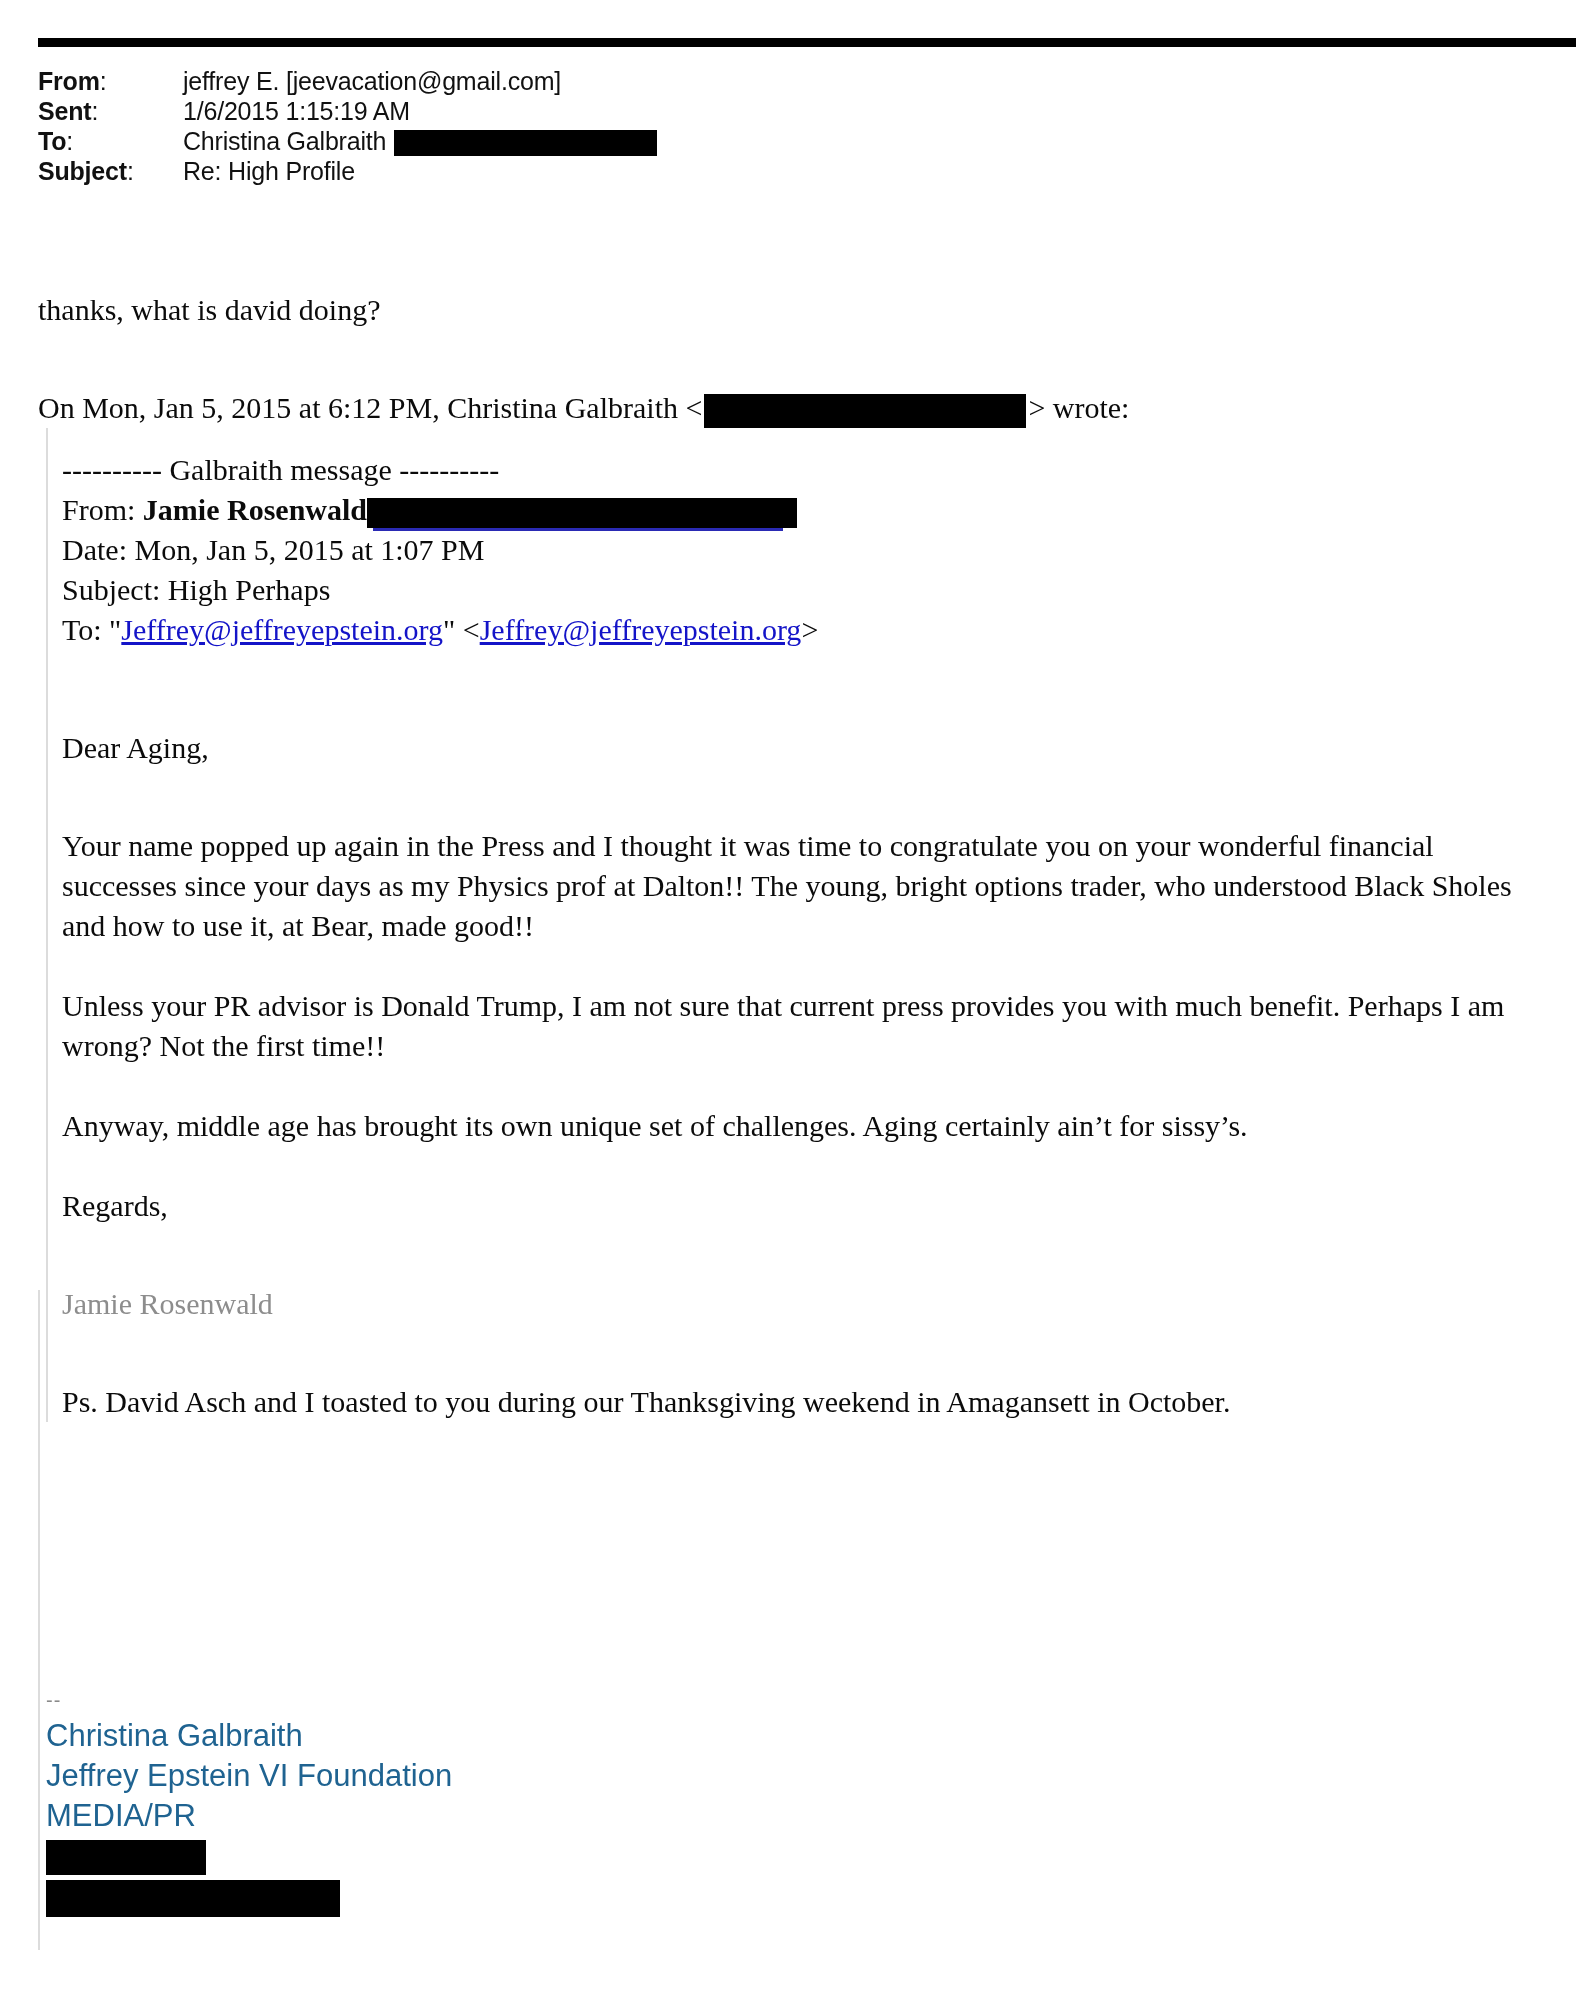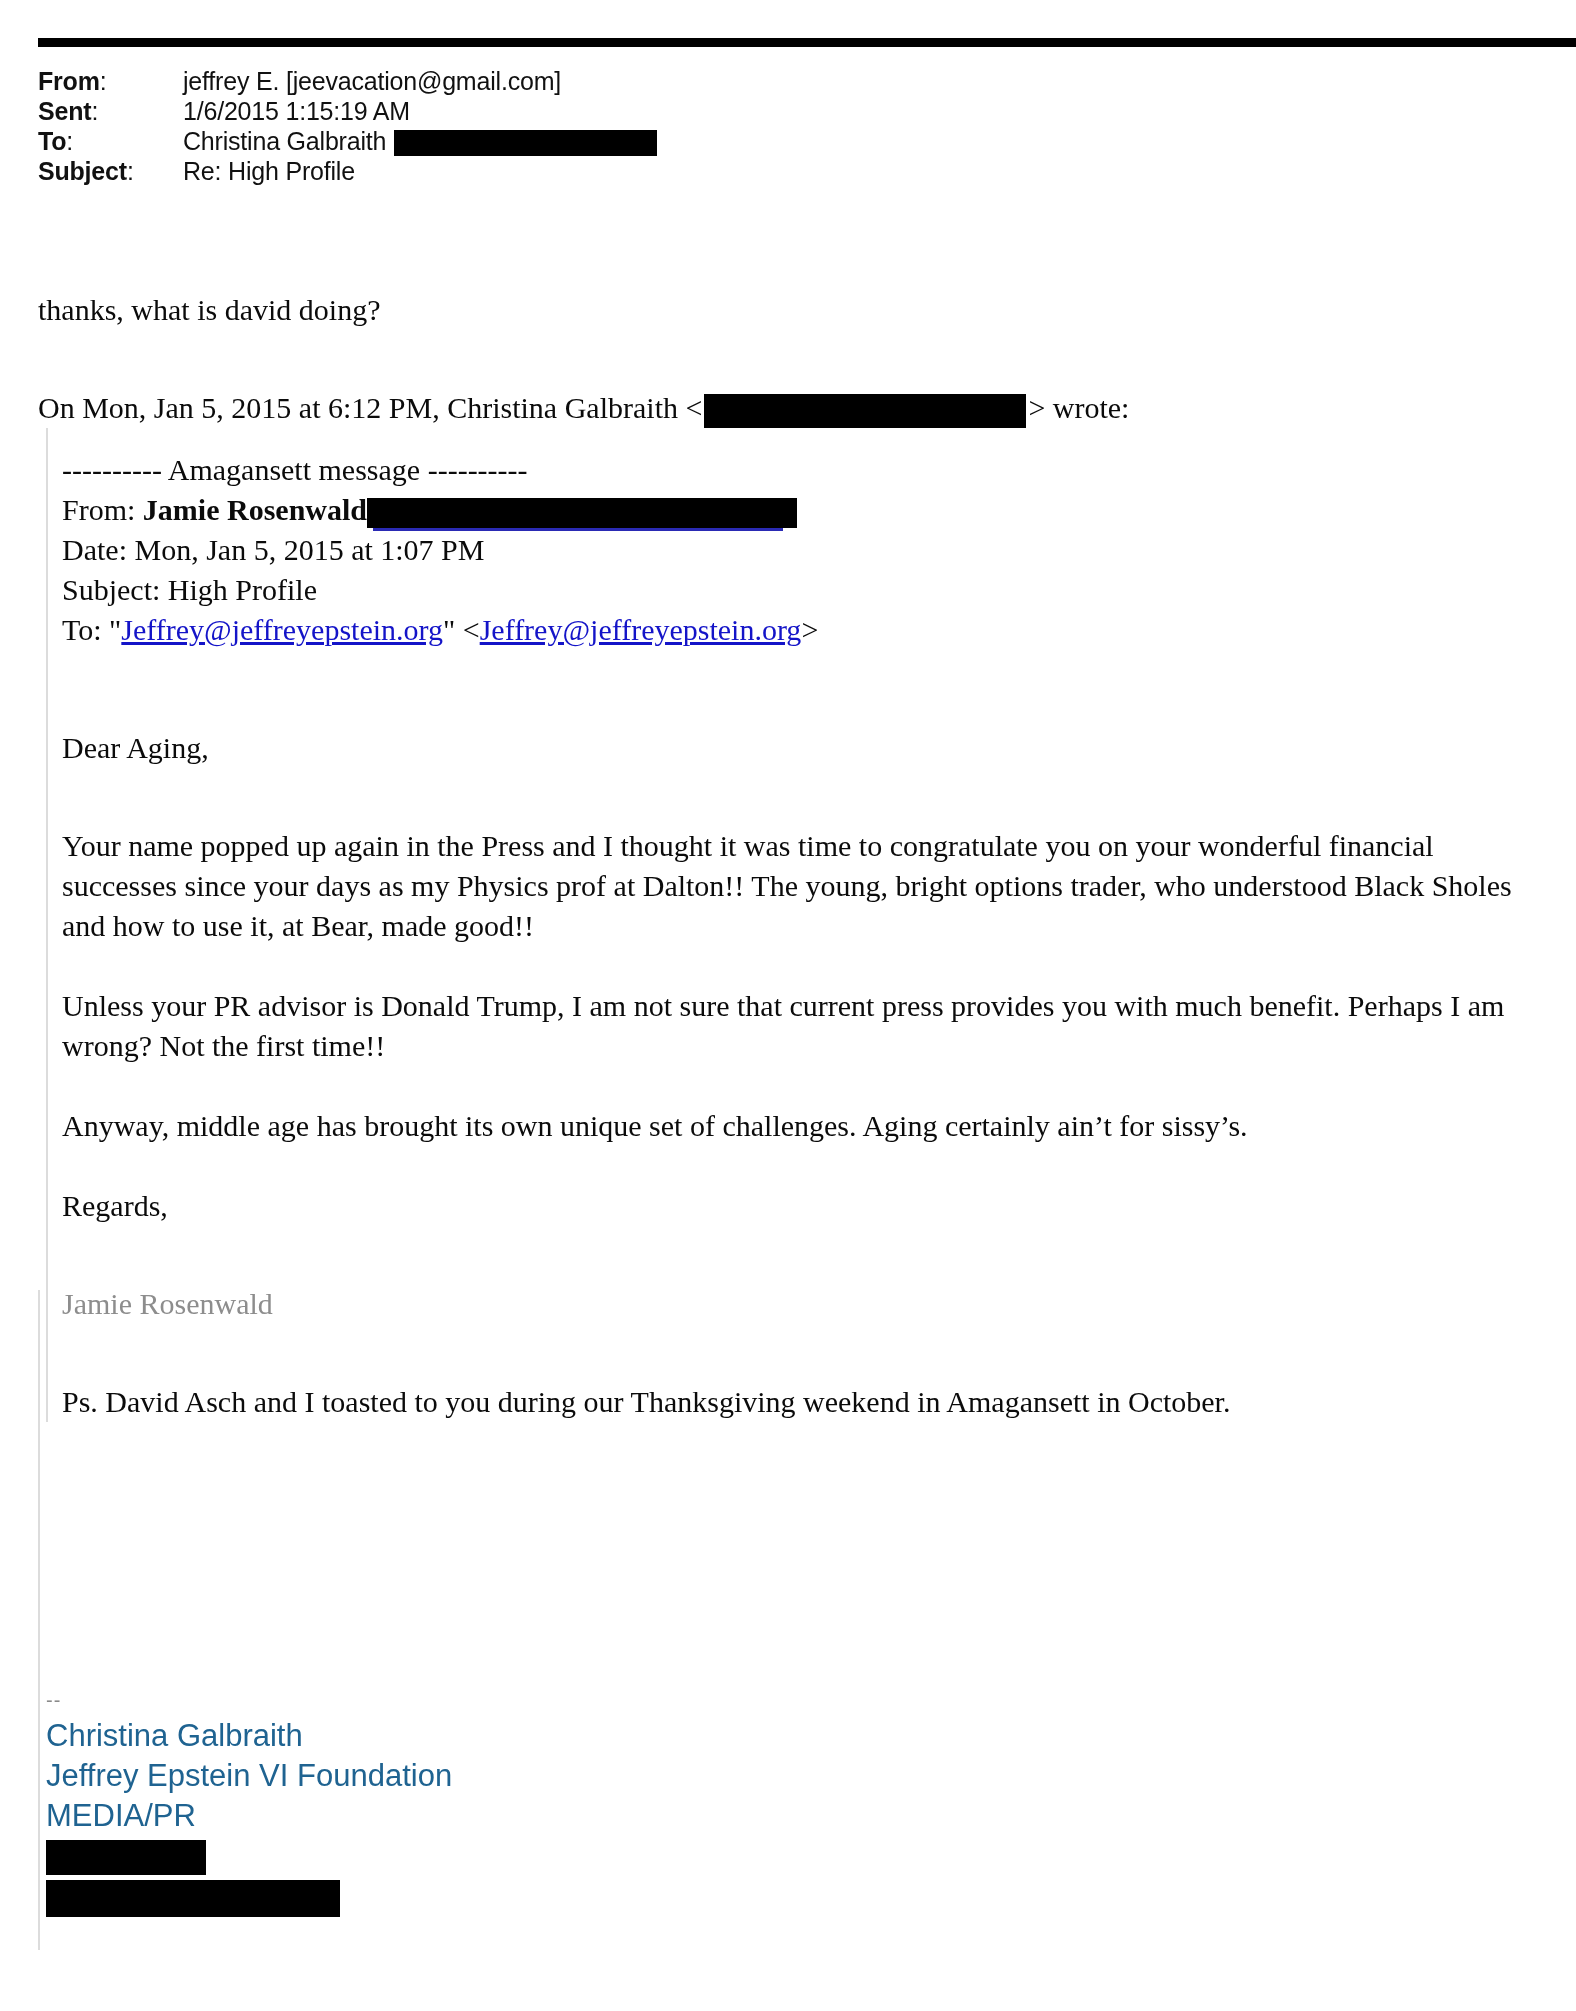--- a/index.html
+++ b/index.html
@@ -209,28 +209,28 @@
     <p class="para">thanks,  what is david doing?</p>
 
     <div class="spacer-lg"></div>
 
     <p class="para"><span>On Mon, Jan 5, 2015 at 6:12 PM, Christina Galbraith &lt;</span><span class="redact" style="width:322px;height:34px;margin:0 2px;"></span><span>&gt; wrote:</span></p>
 
     <div class="quote">
 
       <div class="spacer-sm"></div>
 
-      <p class="para">---------- Amagansett message ----------</p>
+      <p class="para">---------- Galbraith message ----------</p>
 
       <p class="para"><span>From:</span>
         <span class="bold">Jamie Rosenwald</span><span class="link-under-redaction" style="width:430px;"><span class="bar" style="height:30px;"></span><span class="underline"></span></span></p>
 
       <p class="para">Date: Mon, Jan 5, 2015 at 1:07 PM</p>
 
-      <p class="para">Subject: High Profile</p>
+      <p class="para">Subject: High Perhaps</p>
 
       <p class="para"><span>To:</span> <span>"</span><a class="maillink" href="#">Jeffrey@jeffreyepstein.org</a><span>" &lt;</span><a class="maillink" href="#">Jeffrey@jeffreyepstein.org</a><span>&gt;</span></p>
 
       <div class="spacer-xl"></div>
 
       <p class="para">Dear Aging,</p>
 
       <div class="spacer-lg"></div>
 
       <p class="para">Your name popped up again in the Press and I thought it was time to congratulate you on your wonderful financial successes since your days as my Physics prof at Dalton!! The young, bright options trader, who understood Black Sholes and how to use it, at Bear, made good!!</p>

